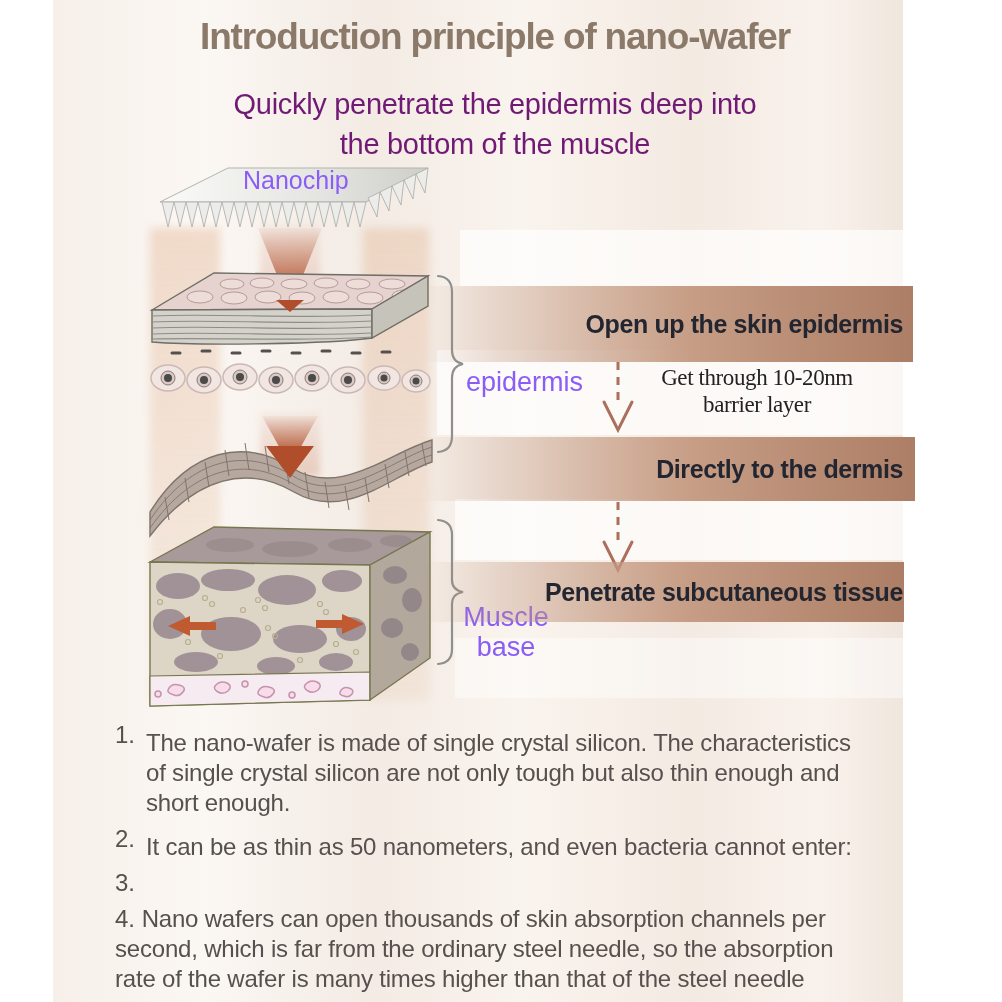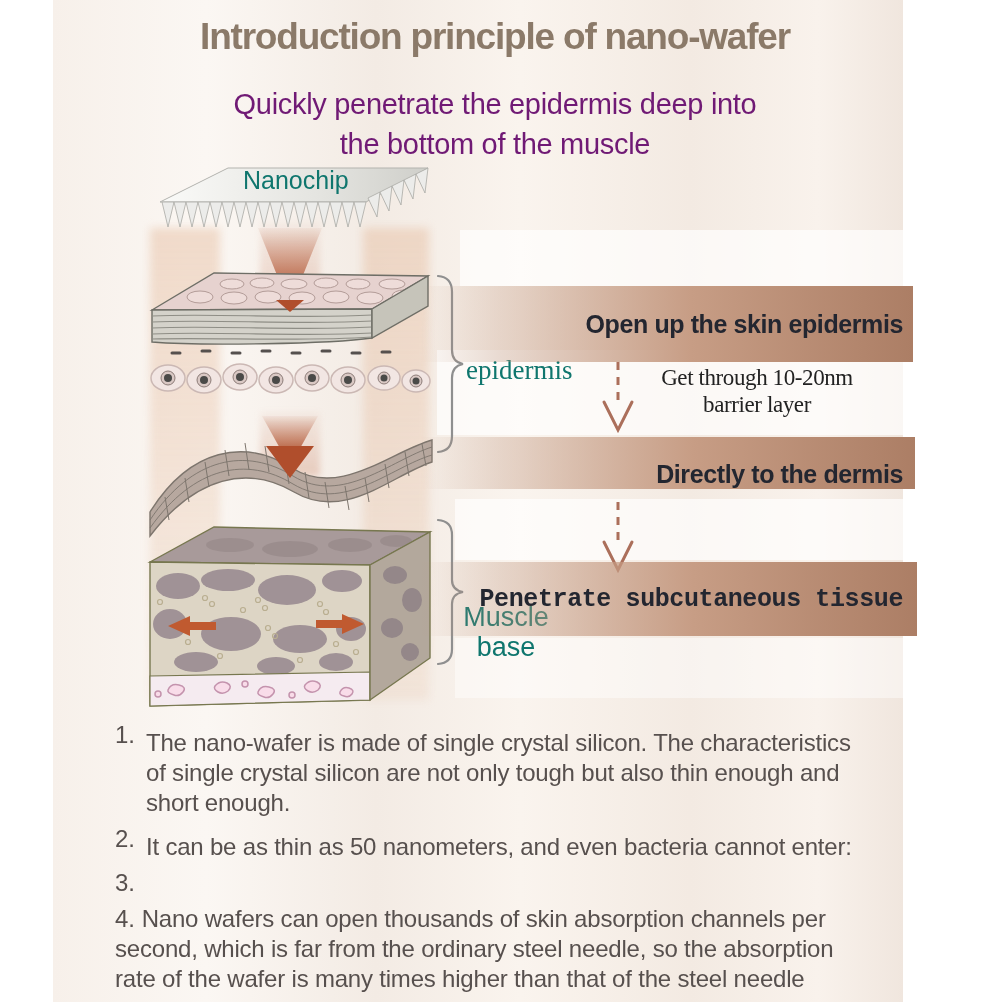--- a/index.html
+++ b/index.html
@@ -19,31 +19,31 @@
   .beam-c1{left:260px;top:222px;width:60px;height:92px;
     background:linear-gradient(180deg,rgba(198,120,88,.05),rgba(198,120,88,.30));filter:blur(3px);}
   .beam-c2{left:260px;top:412px;width:60px;height:64px;
     background:linear-gradient(180deg,rgba(198,120,88,.05),rgba(198,120,88,.30));filter:blur(3px);}
   .white-strip{position:absolute;background:rgba(255,255,255,.68);}
   .ws0{left:460px;top:230px;width:443px;height:56px;}
   .ws1{left:437px;top:350px;width:466px;height:85px;}
   .ws2{left:455px;top:499px;width:448px;height:61px;}
   .ws3{left:455px;top:638px;width:448px;height:60px;background:rgba(255,255,255,.45);}
   .diagram{position:absolute;left:140px;top:160px;}
-  .lbl{position:absolute;color:#0f766e;}
+  .lbl{position:absolute;color:#8b5cf6;}
   .lbl-nanochip{left:243px;top:166px;font-size:25px;}
-  .lbl-epidermis{left:466px;top:355px;font-size:27px;font-family:Liberation Serif, serif;}
+  .lbl-epidermis{left:466px;top:367px;font-size:27px;}
   .lbl-muscle{left:458px;top:602px;font-size:27px;width:96px;text-align:center;
     white-space:pre-line;line-height:30px;}
   .band{position:absolute;left:420px;width:483px;display:flex;align-items:center;justify-content:flex-end;
     background:linear-gradient(90deg,rgba(187,143,118,0) 0%,rgba(187,143,118,.30) 16%,#c79d85 55%,#ac7e65 100%);}
   .band span{font-size:25px;font-weight:700;letter-spacing:-0.4px;color:#232630;}
   .band1{top:286px;height:76px;padding-right:10px;}
-  .band2{top:437px;height:52px;padding-right:12px;align-items:flex-end;}
-  .band3{top:562px;height:74px;padding-right:14px;font-family:Liberation Mono, monospace;}
+  .band2{top:437px;height:64px;padding-right:12px;}
+  .band3{top:562px;height:60px;padding-right:1px;}
   .down-arrow{position:absolute;left:600px;width:36px;height:80px;}
   .arrow1{top:358px;}
   .arrow2{top:498px;}
   .barrier-note{position:absolute;left:637px;top:364px;width:240px;text-align:center;
     font-size:23px;letter-spacing:-0.4px;color:#222222;line-height:27px;white-space:pre-line;font-family:Liberation Serif, serif;}
   .notes{position:absolute;left:115px;top:720px;width:800px;color:#57504e;
     font-size:24px;letter-spacing:-0.2px;line-height:30px;}
   .note{margin-bottom:6px;}
   .note.hang{display:flex;}
   .note .num{flex:0 0 31px;}

